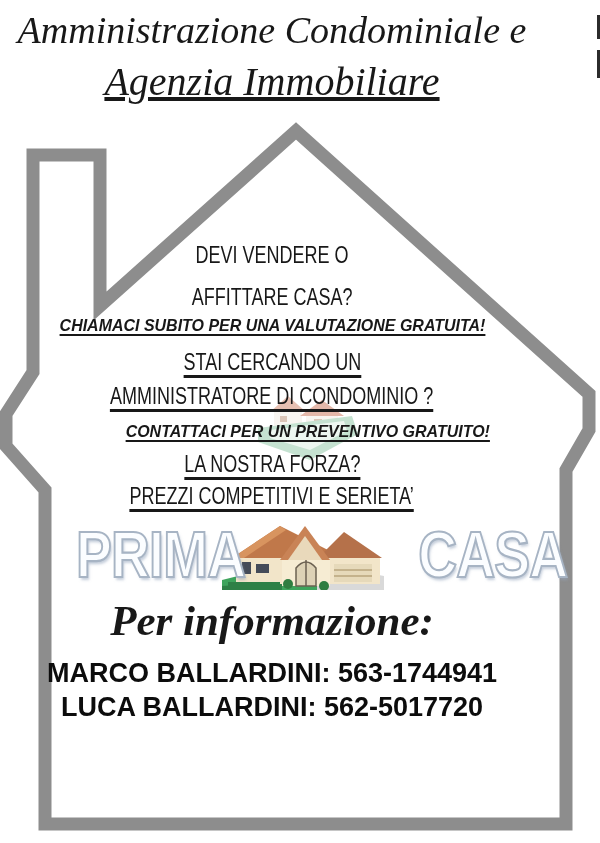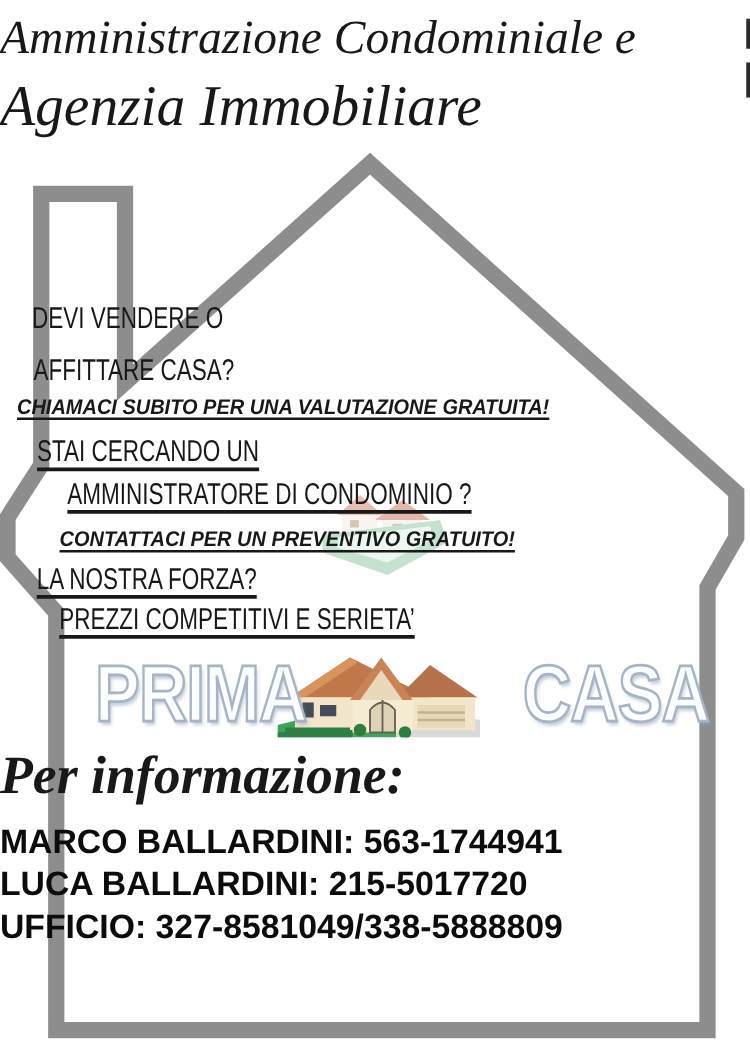--- a/index.html
+++ b/index.html
@@ -1,24 +1,24 @@
 <!DOCTYPE html>
 <html><head>
 <meta charset="utf-8">
 <style>
   html,body{margin:0;padding:0;}
   body{
     width:600px;height:843px;position:relative;overflow:hidden;
     background:#ffffff;font-family:"Liberation Sans",sans-serif;
   }
-  .abs{position:absolute;left:0;width:544px;color:#181818;}
+  .abs{position:absolute;left:0;width:544px;text-align:center;color:#181818;}
   
   .script{font-family:"Liberation Serif",serif;font-style:italic;white-space:nowrap;}
   .t-title1{top:8px;font-size:38px;}
-  .t-title2{top:58px;font-size:46px;}
+  .t-title2{top:58px;font-size:40px;text-decoration:underline;}
   .t-perinfo{top:596px;font-size:43px;font-weight:bold;}
   
   .big{font-size:24px;white-space:nowrap;}
   .big .sx{display:inline-block;transform:scaleX(.75);transform-origin:50% 50%;white-space:nowrap;}
   .u .sx{text-decoration:underline;text-decoration-thickness:2.5px;text-underline-offset:5px;}
   
   .sub{font-size:17px;font-weight:bold;font-style:italic;white-space:nowrap;}
   .sub .sx{display:inline-block;transform:scaleX(.94);transform-origin:50% 50%;
            text-decoration:underline;text-decoration-thickness:2px;text-underline-offset:3px;}
   .l-devi{top:241px;}
@@ -108,18 +108,17 @@
   <circle cx="66" cy="72" r="5" fill="#2f7d40"></circle>
   <circle cx="102" cy="74" r="5" fill="#2f7d40"></circle>
   <rect x="6" y="70" width="52" height="5" fill="#2e8046"></rect>
 </svg>
 <div class="logoword w-casa txt"><span class="sx">CASA</span></div>
 
 <div class="abs script t-perinfo txt">Per informazione:</div>
 
 <div class="abs contact txt">
   <div>MARCO BALLARDINI: 563-1744941</div>
-  <div>LUCA BALLARDINI: 215-5017720</div>
-  <div>UFFICIO: 327-8581049/338-5888809</div>
+  <div>LUCA BALLARDINI: 562-5017720</div>
 </div>
 
 <div class="artifact a1"></div>
 <div class="artifact a2"></div>
 
 </body></html>

